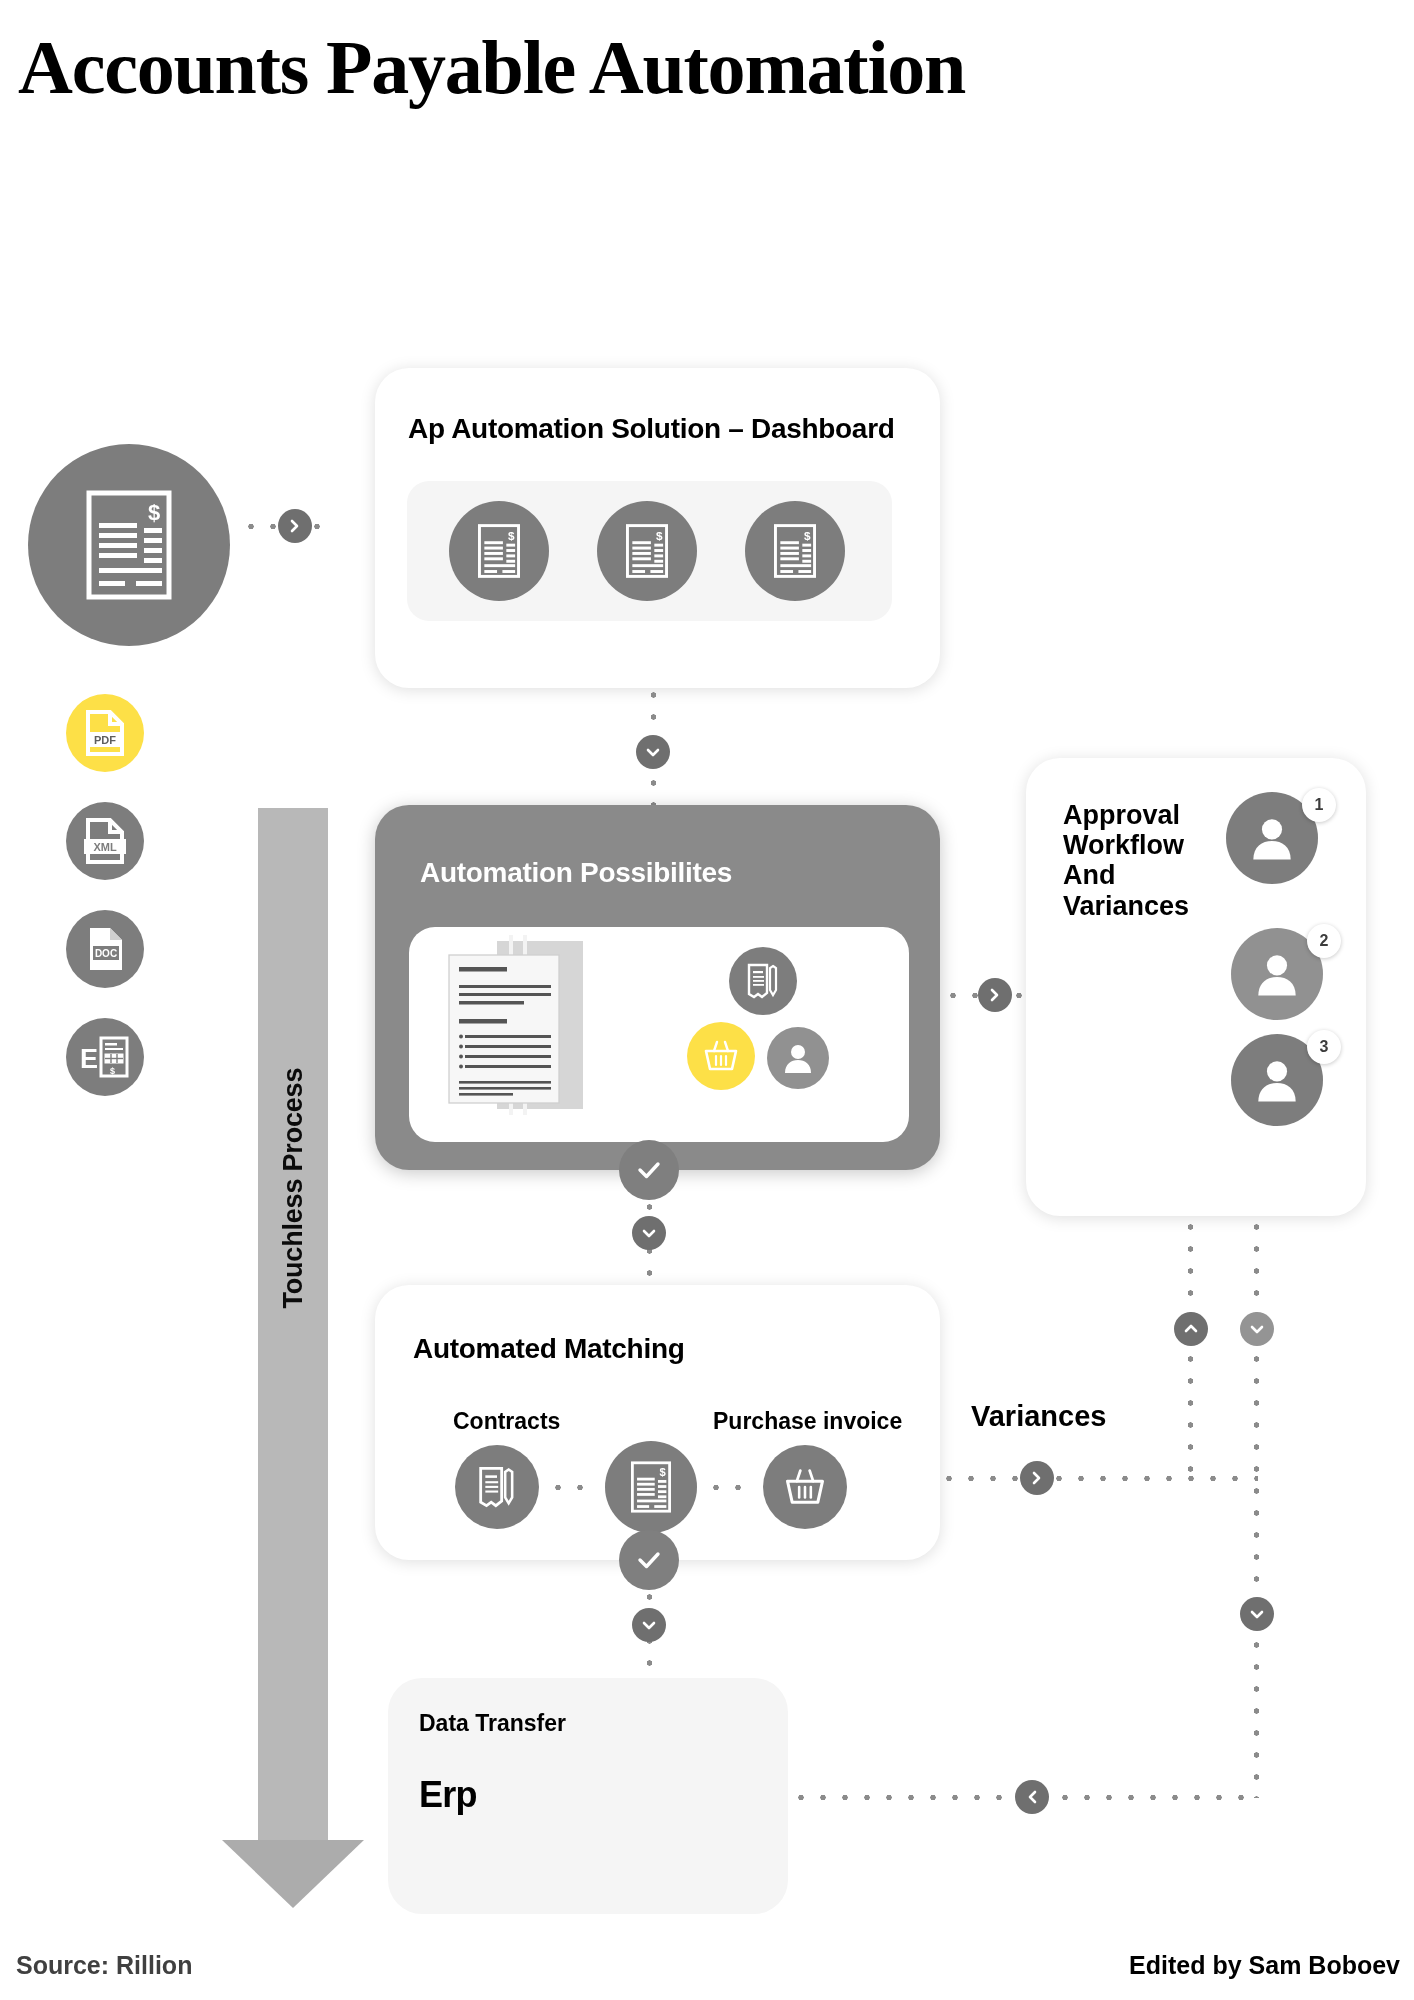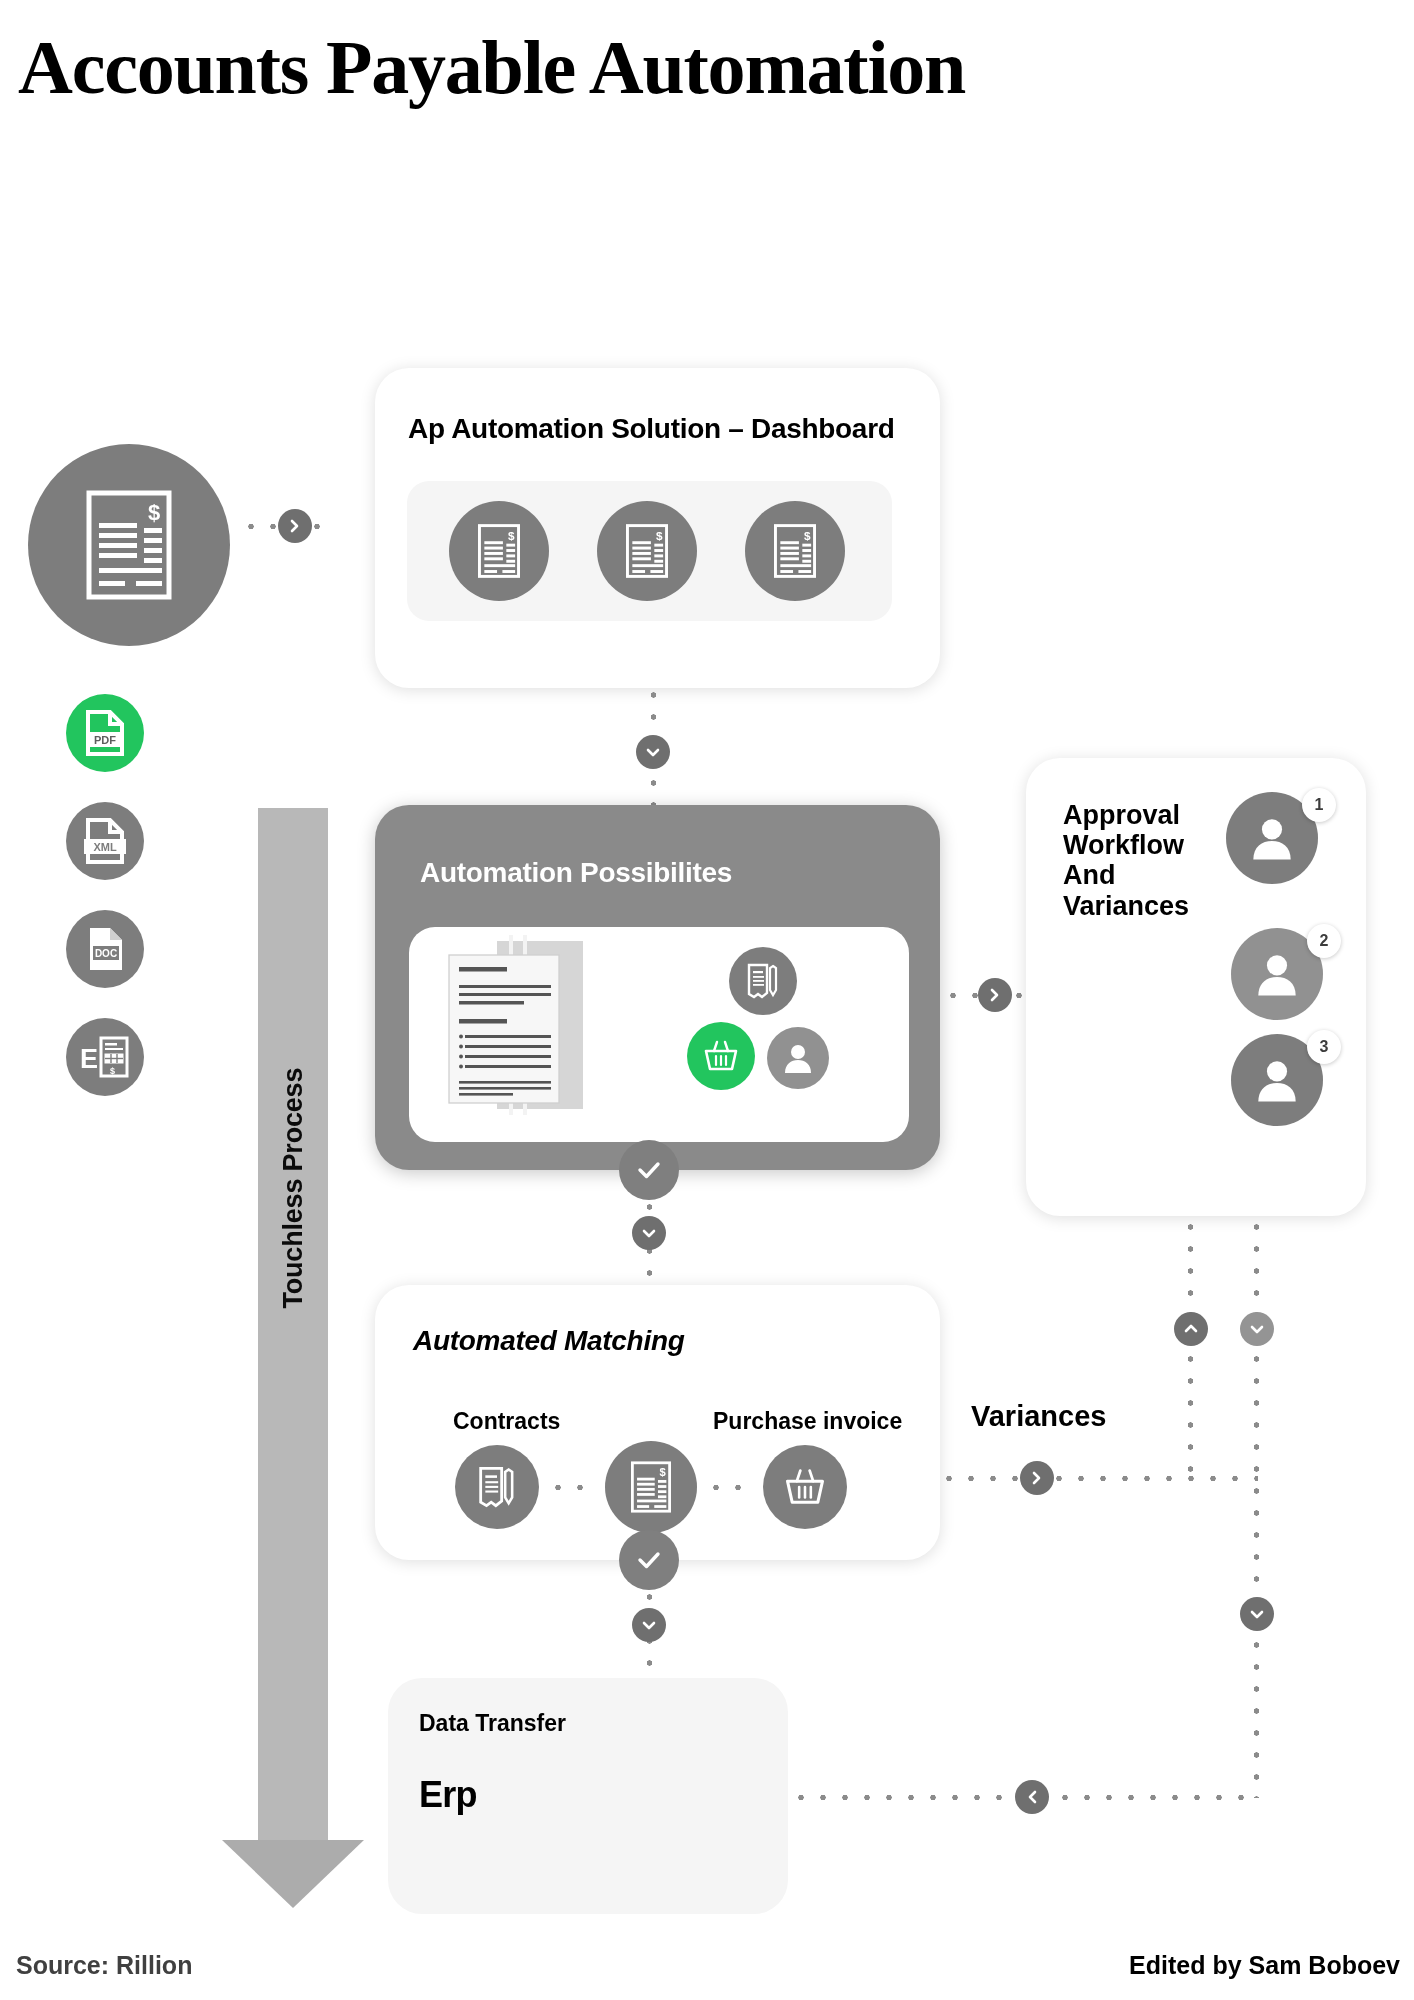--- a/index.html
+++ b/index.html
@@ -64,21 +64,21 @@
 
   
   .circ {
     position: absolute;
     border-radius: 50%;
     background: #7d7d7d;
     display: flex;
     align-items: center;
     justify-content: center;
   }
-  .circ.dark { background: #22c55e; }
+  .circ.dark { background: #fde047; }
   .circ.mid  { background: #919191; }
   .circ svg { display: block; }
 
   
   .card {
     position: absolute;
     background: #ffffff;
     border-radius: 34px;
     box-shadow: 0 2px 16px rgba(0,0,0,0.13);
   }
@@ -483,21 +483,21 @@
     <div class="circ" style="left:205px; top:276px; width:92px; height:92px;">
       <svg width="44" height="46" viewBox="0 0 30 32">
         <circle cx="15" cy="10" r="7" fill="#fff"></circle>
         <path d="M2 31 c0 -9 6 -13 13 -13 s13 4 13 13 Z" fill="#fff"></path>
       </svg>
     </div>
     <div class="badge" style="left:281px; top:272px;">3</div>
   </div>
 
   <div class="card" style="left:375px; top:1285px; width:565px; height:275px;">
-    <div class="card-title" style="left:38px; top:40px; font-size:28px;font-style:italic;">Automated Matching</div>
+    <div class="card-title" style="left:38px; top:48px; font-size:28px;">Automated Matching</div>
 
     <div class="label-sm" style="left:78px; top:123px;">Contracts</div>
     <div class="label-sm" style="left:338px; top:123px;">Purchase invoice</div>
 
     <div class="circ" style="left:80px; top:160px; width:84px; height:84px;">
       <svg width="40" height="42" viewBox="0 0 34 36">
         <path d="M3 2 h18 v28 l-5 4 -4 -3 -4 3 -5 -3 Z" fill="none" stroke="#fff" stroke-width="2.4"></path>
         <g fill="#fff">
             <rect x="7" y="8" width="10" height="2.2"></rect>
             <rect x="7" y="13" width="11" height="1.8"></rect>

